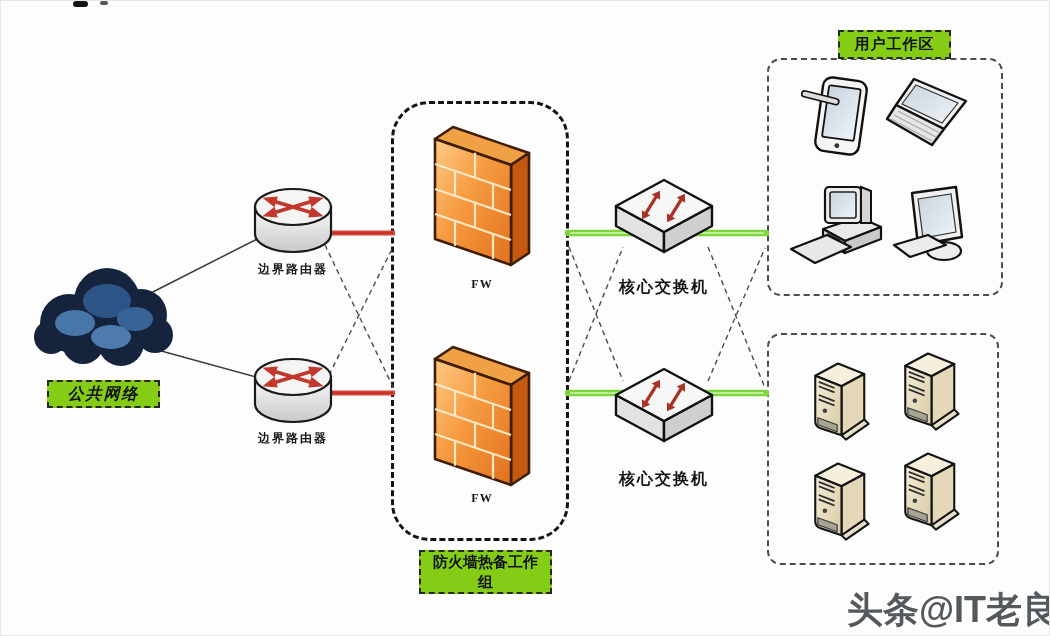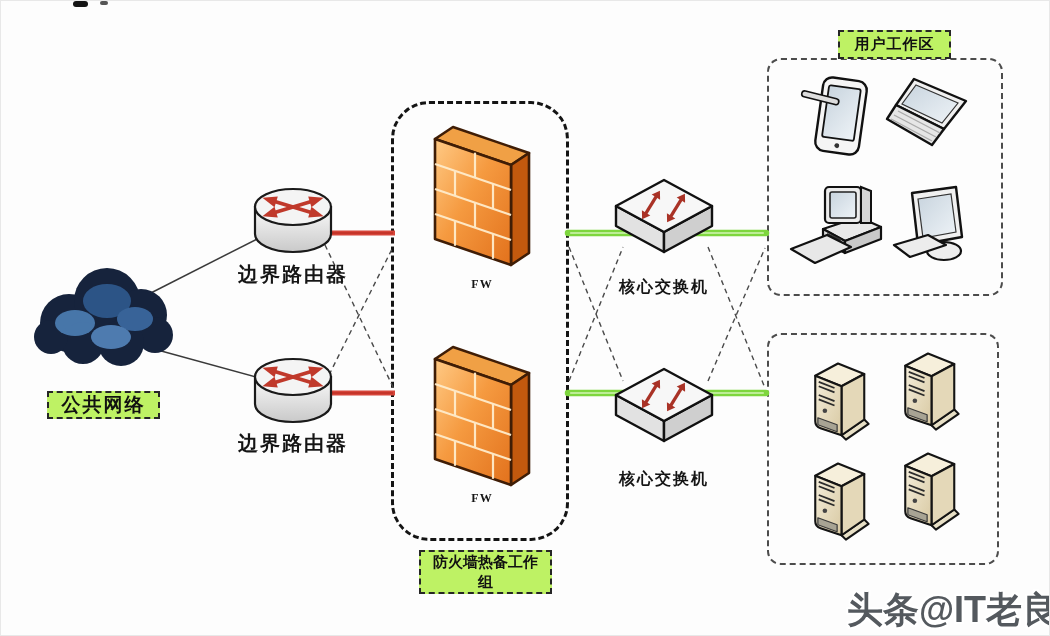--- a/index.html
+++ b/index.html
@@ -20,33 +20,33 @@
   .wire-green-core{stroke:#c4f0a0;stroke-width:2.2;fill:none;stroke-linecap:round;opacity:.9;}
 
   
   .zone{position:absolute;z-index:0;background:transparent;box-sizing:border-box;}
   .zone-fw{left:390px;top:100px;width:178px;height:440px;border:3.5px dashed #141414;border-radius:38px;}
   .zone-user{left:766px;top:57px;width:236px;height:238px;border:2px dashed #4c4c4c;border-radius:14px;}
   .zone-server{left:766px;top:332px;width:232px;height:232px;border:2px dashed #4c4c4c;border-radius:14px;}
 
   
   .lblbox{
-    position:absolute;z-index:4;background:#bef264;border:2px dashed #262626;
+    position:absolute;z-index:4;background:#84cc16;border:2px dashed #262626;
     display:flex;align-items:center;justify-content:center;text-align:center;
     font-weight:bold;color:#111;box-sizing:border-box;
   }
-  .lbl-cloud{left:46px;top:390px;width:113px;height:28px;font-size:19px;letter-spacing:2px;}
+  .lbl-cloud{left:46px;top:379px;width:113px;height:28px;font-size:16px;letter-spacing:2px;font-style:italic;}
   .lbl-user{left:837px;top:29px;width:113px;height:29px;font-size:15px;letter-spacing:1px;}
   .lbl-server{left:838px;top:569px;width:108px;height:26px;font-size:14px;letter-spacing:1px;}
   .lbl-fwgroup{left:418px;top:549px;width:133px;height:44px;font-size:15px;line-height:20px;padding:0 6px;}
   .plainlbl{
     position:absolute;z-index:4;font-weight:bold;color:#151515;
     text-align:center;white-space:nowrap;
   }
-  .lbl-router{font-size:20px;letter-spacing:2px;width:120px;}
+  .lbl-router{font-size:12px;letter-spacing:2px;width:120px;}
   .lbl-router1{left:232px;top:260px;}
   .lbl-router2{left:232px;top:429px;}
   .lbl-switch{font-size:16px;letter-spacing:2px;width:120px;margin-top:20px;}
   .lbl-switch1{left:603px;top:256px;}
   .lbl-switch2{left:603px;top:448px;}
   .lbl-fw{font-family:"Liberation Serif","DejaVu Serif",serif;font-size:12px;letter-spacing:1px;width:60px;}
   .lbl-fw1{left:451px;top:276px;}
   .lbl-fw2{left:451px;top:490px;}
 
   .icon{position:absolute;z-index:2;}

